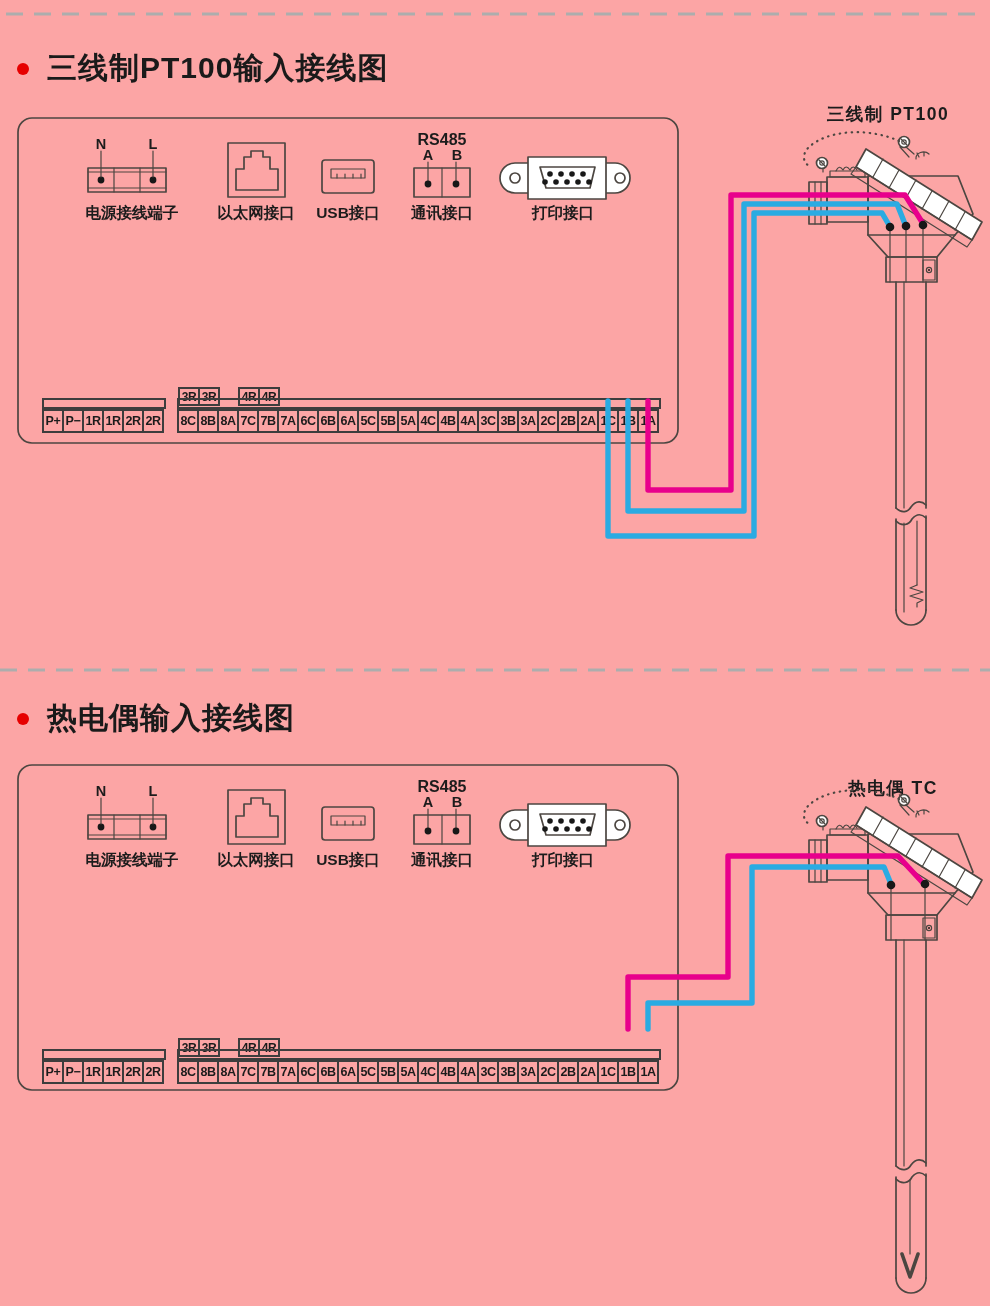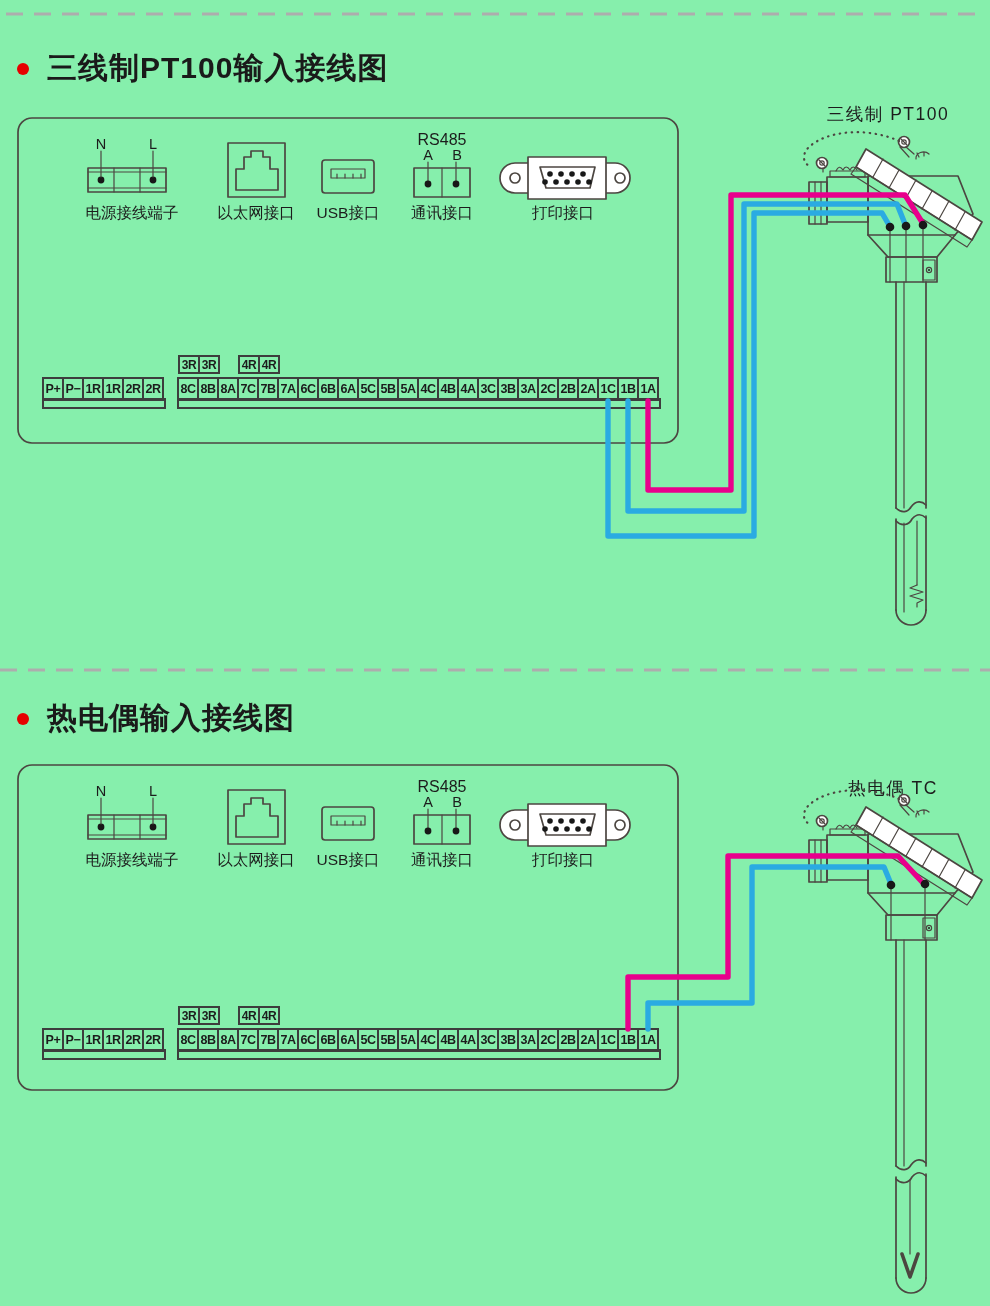--- a/index.html
+++ b/index.html
@@ -1,27 +1,27 @@
 <!DOCTYPE html>
 <html style="--wire-pink: #e8008c; --wire-blue: #2aabe2; --bullet-red: #e60000;"><head>
 <meta charset="utf-8">
 <style>
   html,body{margin:0;padding:0;background:#fff;}
-  .page{position:relative;width:990px;height:1306px;background:#86efac;overflow:hidden;
+  .page{position:relative;width:990px;height:1306px;background:#fca5a5;overflow:hidden;
         font-family:"Liberation Sans","DejaVu Sans",sans-serif;}
-  .cl{position:absolute;transform:translate(-50%,-50%);white-space:nowrap;color:#1c1c1c;font-weight:normal;}
+  .cl{position:absolute;transform:translate(-50%,-50%);white-space:nowrap;color:#1c1c1c;font-weight:bold;}
   .title{position:absolute;display:flex;align-items:center;color:#1a1a1a;
          font-size:30px;font-weight:600;letter-spacing:1px;}
   .bullet{width:12px;height:12px;border-radius:50%;background:var(--bullet-red,#e60000);
           margin-right:18px;flex:0 0 auto;}
   .cap{font-size:15.5px;text-align:center;}
   .pin{font-size:14.5px;}
   .proto{font-size:16px;}
   .senlab{font-size:17.5px;letter-spacing:1.5px;}
-  .cells{position:absolute;display:flex;}
+  .cells{position:absolute;display:flex;margin-top:32px;}
   .tcell{box-sizing:border-box;width:22px;height:24px;margin-left:-2px;border:2px solid #3d3d3d;
          display:flex;align-items:center;justify-content:center;font-weight:bold;font-size:12.5px;
          letter-spacing:-0.4px;color:#1c1c1c;}
   .cells .tcell:first-child{margin-left:0;}
   .tags .tcell{height:19px;font-size:12px;}
   .basebar{position:absolute;box-sizing:border-box;height:11px;border:2px solid #3d3d3d;}
   svg.art{position:absolute;left:0;top:0;pointer-events:none;}
   .ln{fill:none;stroke:#4c4641;stroke-width:1.7;stroke-linejoin:round;stroke-linecap:round;}
   .thin{stroke-width:1.2;}
   .fw{fill:#fff;}

